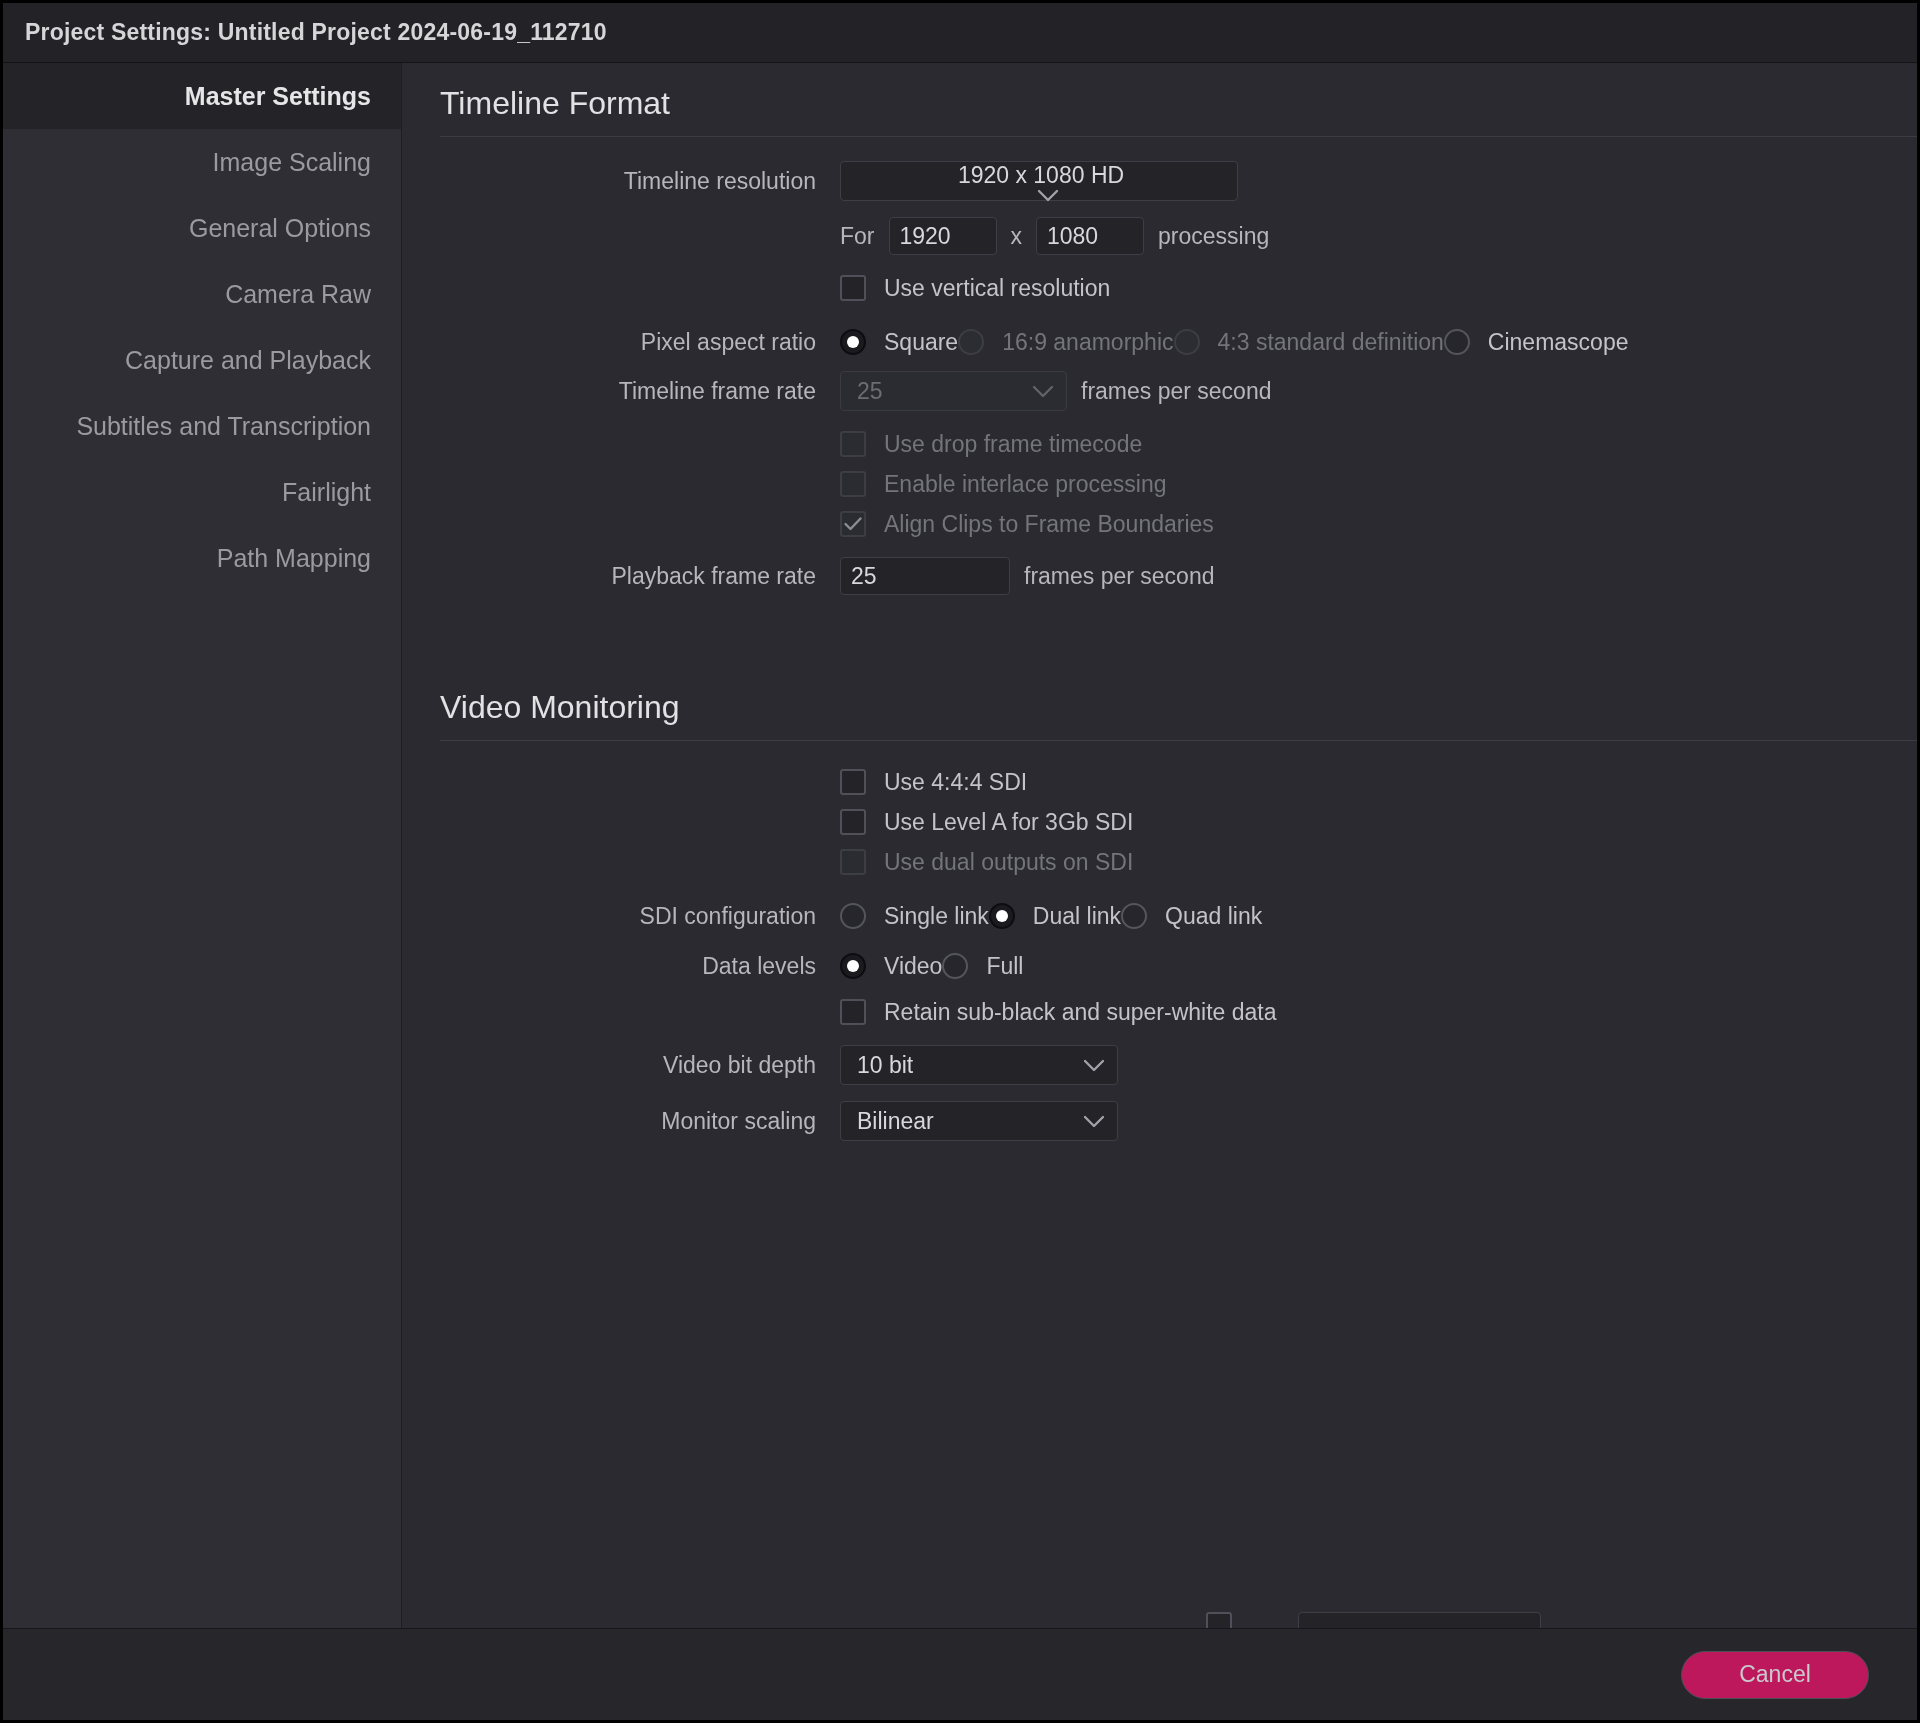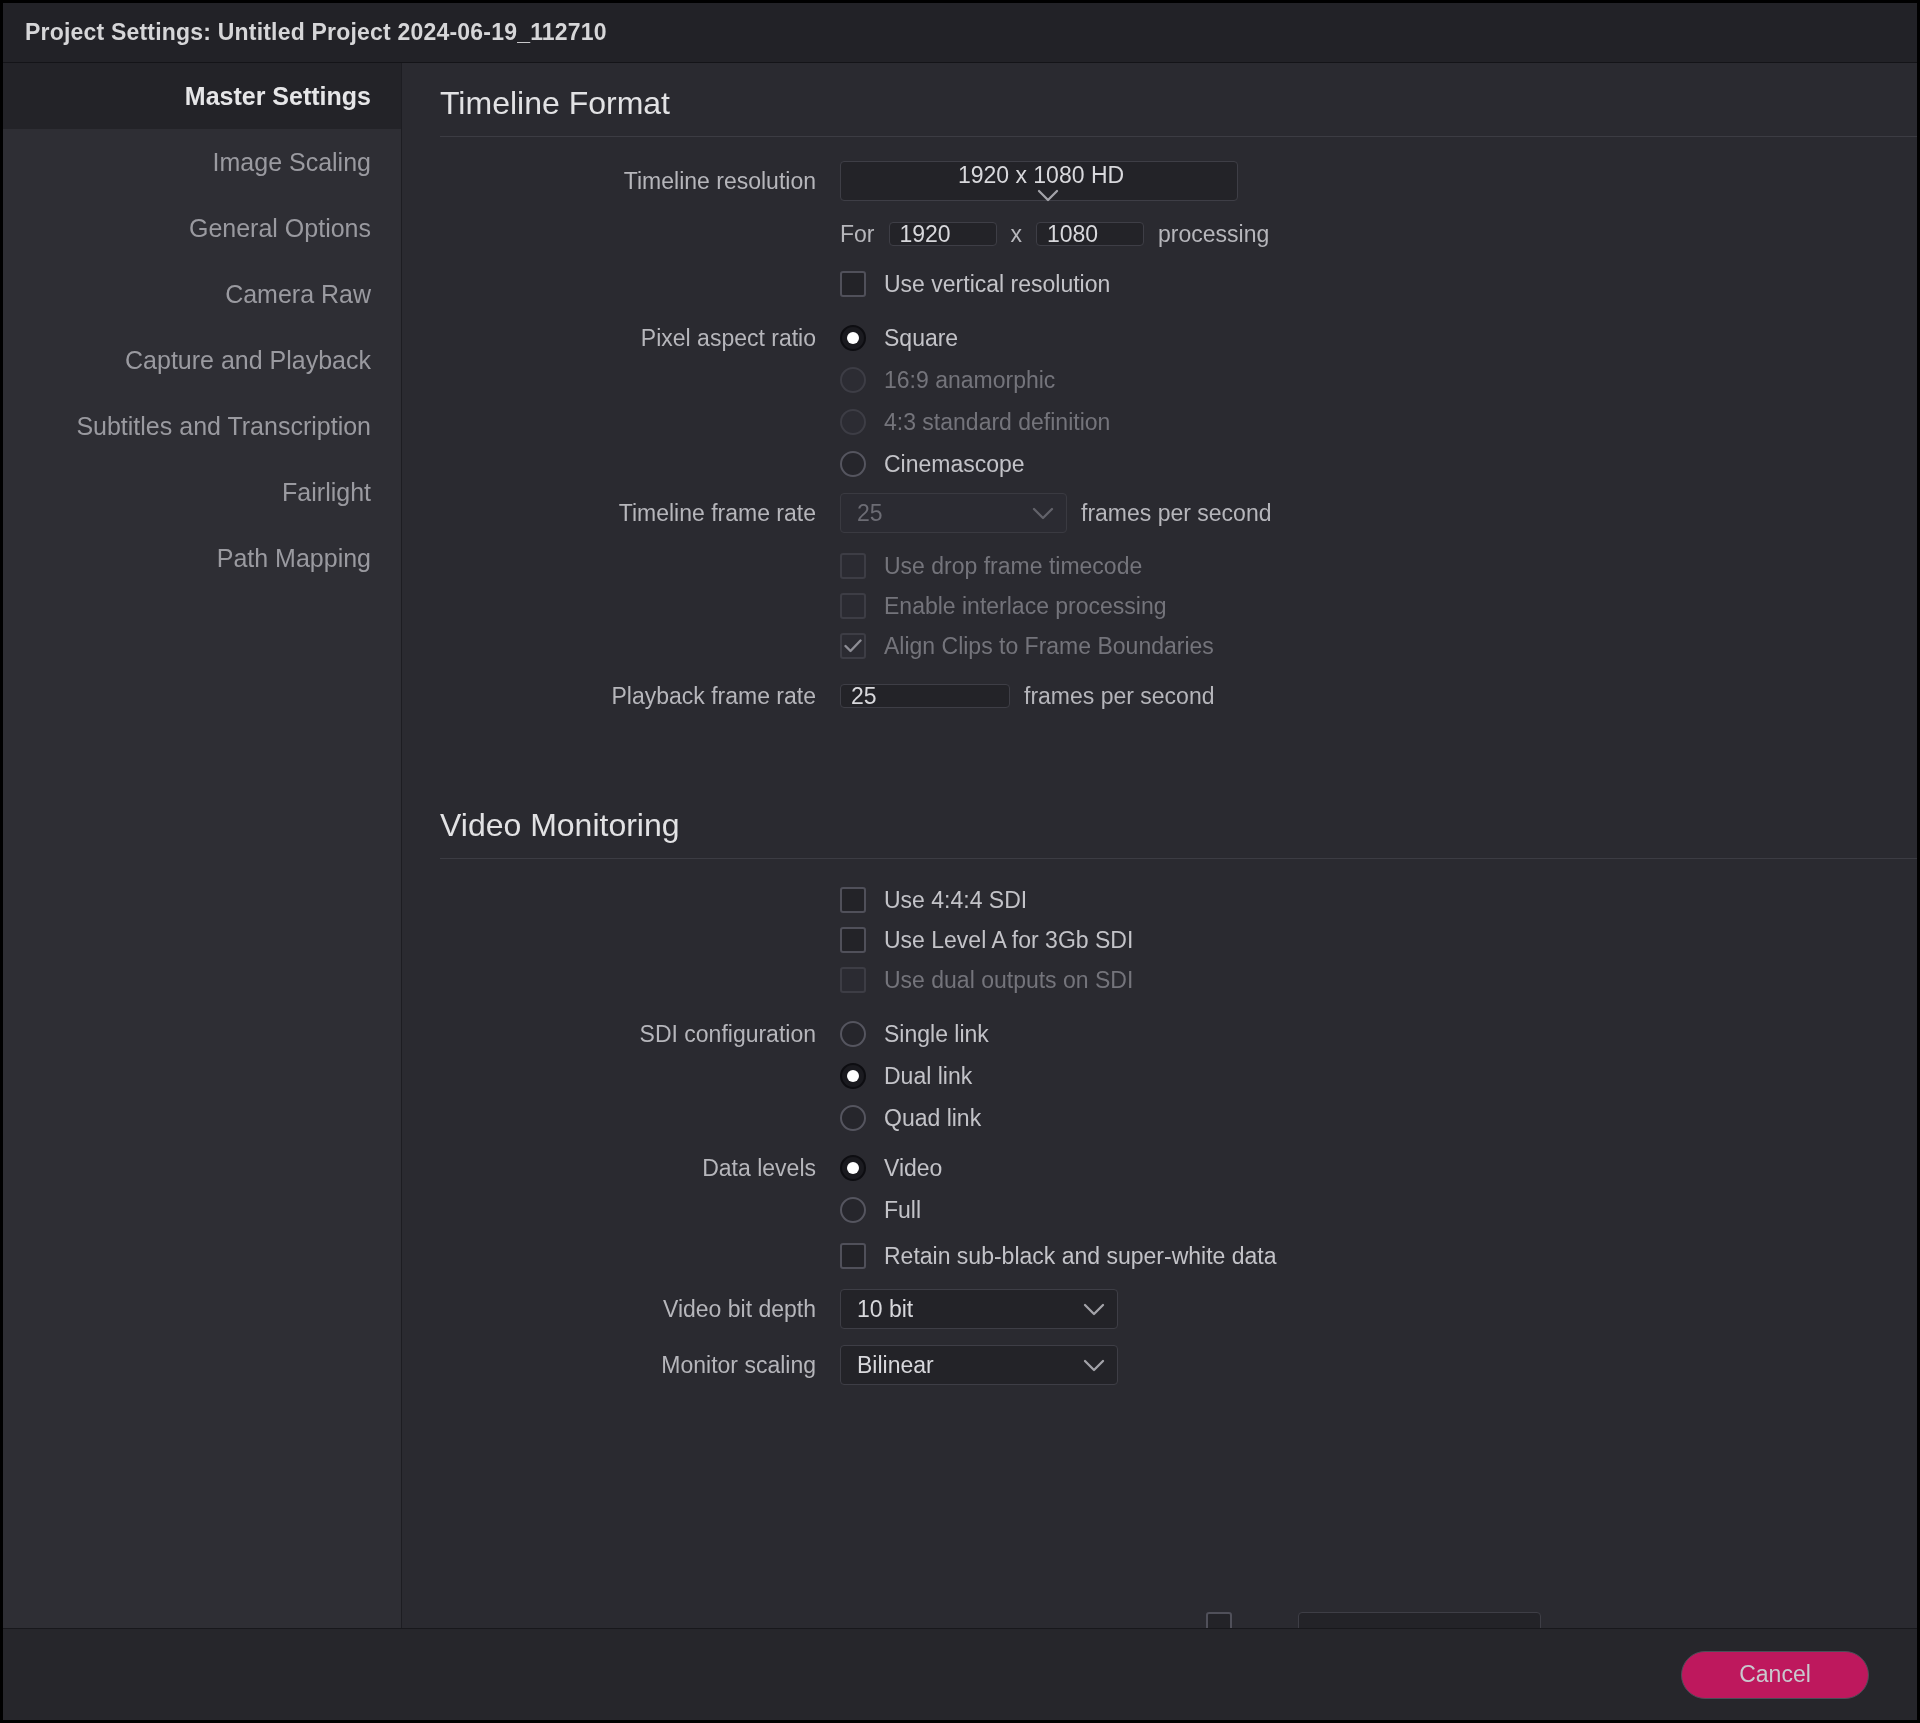--- a/index.html
+++ b/index.html
@@ -99,21 +99,21 @@
   .select.w-big { width: 398px; flex-direction: column; }
   .select.w-med { width: 278px; }
   .select.w-sm  { width: 227px; }
   .select.disabled { color: #6c6c74; background: #2b2b32; border-color: #3a3a41; }
   .chev { margin-left: 14px; opacity: .85; display: inline-flex; }
   
   .field {
     background: #232328;
     border: 1px solid #3e3e46;
     border-radius: 4px;
-    height: 24px; width: 108px;
+    height: 38px; width: 108px;
     display: flex; align-items: center;
     padding: 0 10px;
     font-size: 23px; color: #d8d8dc;
   }
   .field.w-wide { width: 170px; }
   .plain { font-size: 23px; color: #b6b6bb; white-space: nowrap; }
   .gap-l { margin-left: 14px; }
   .gap-r { margin-right: 14px; }
   
   .cb {
@@ -140,21 +140,21 @@
   }
   .rb.disabled { border-color: #3d3d45; background: #2c2c33; }
   .rb .dot {
     width: 12px; height: 12px; border-radius: 50%;
     background: #ffffff; display: none;
   }
   .rb.checked { border-color: #0d0d11; background: #1a1a1f; }
   .rb.checked .dot { display: block; }
   .rb-label { font-size: 23px; color: #c3c3c8; margin-left: 18px; white-space: nowrap; }
   .rb-label.dim { color: #74747b; }
-  .radio-stack { display: flex; flex-direction: column; }
+  .radio-stack { display: flex; }
   .radio-row { display: flex; align-items: center; height: 42px; }
   .radio-group-row { display: flex; align-items: flex-start; margin-bottom: 8px; }
   .radio-group-row .lbl { padding-top: 8px; }
   
   .partial {
     position: absolute; left: 38px; right: 0; bottom: 0;
     height: 16px; overflow: hidden;
   }
   .partial .pbox {
     position: absolute; top: 0; left: 766px;

